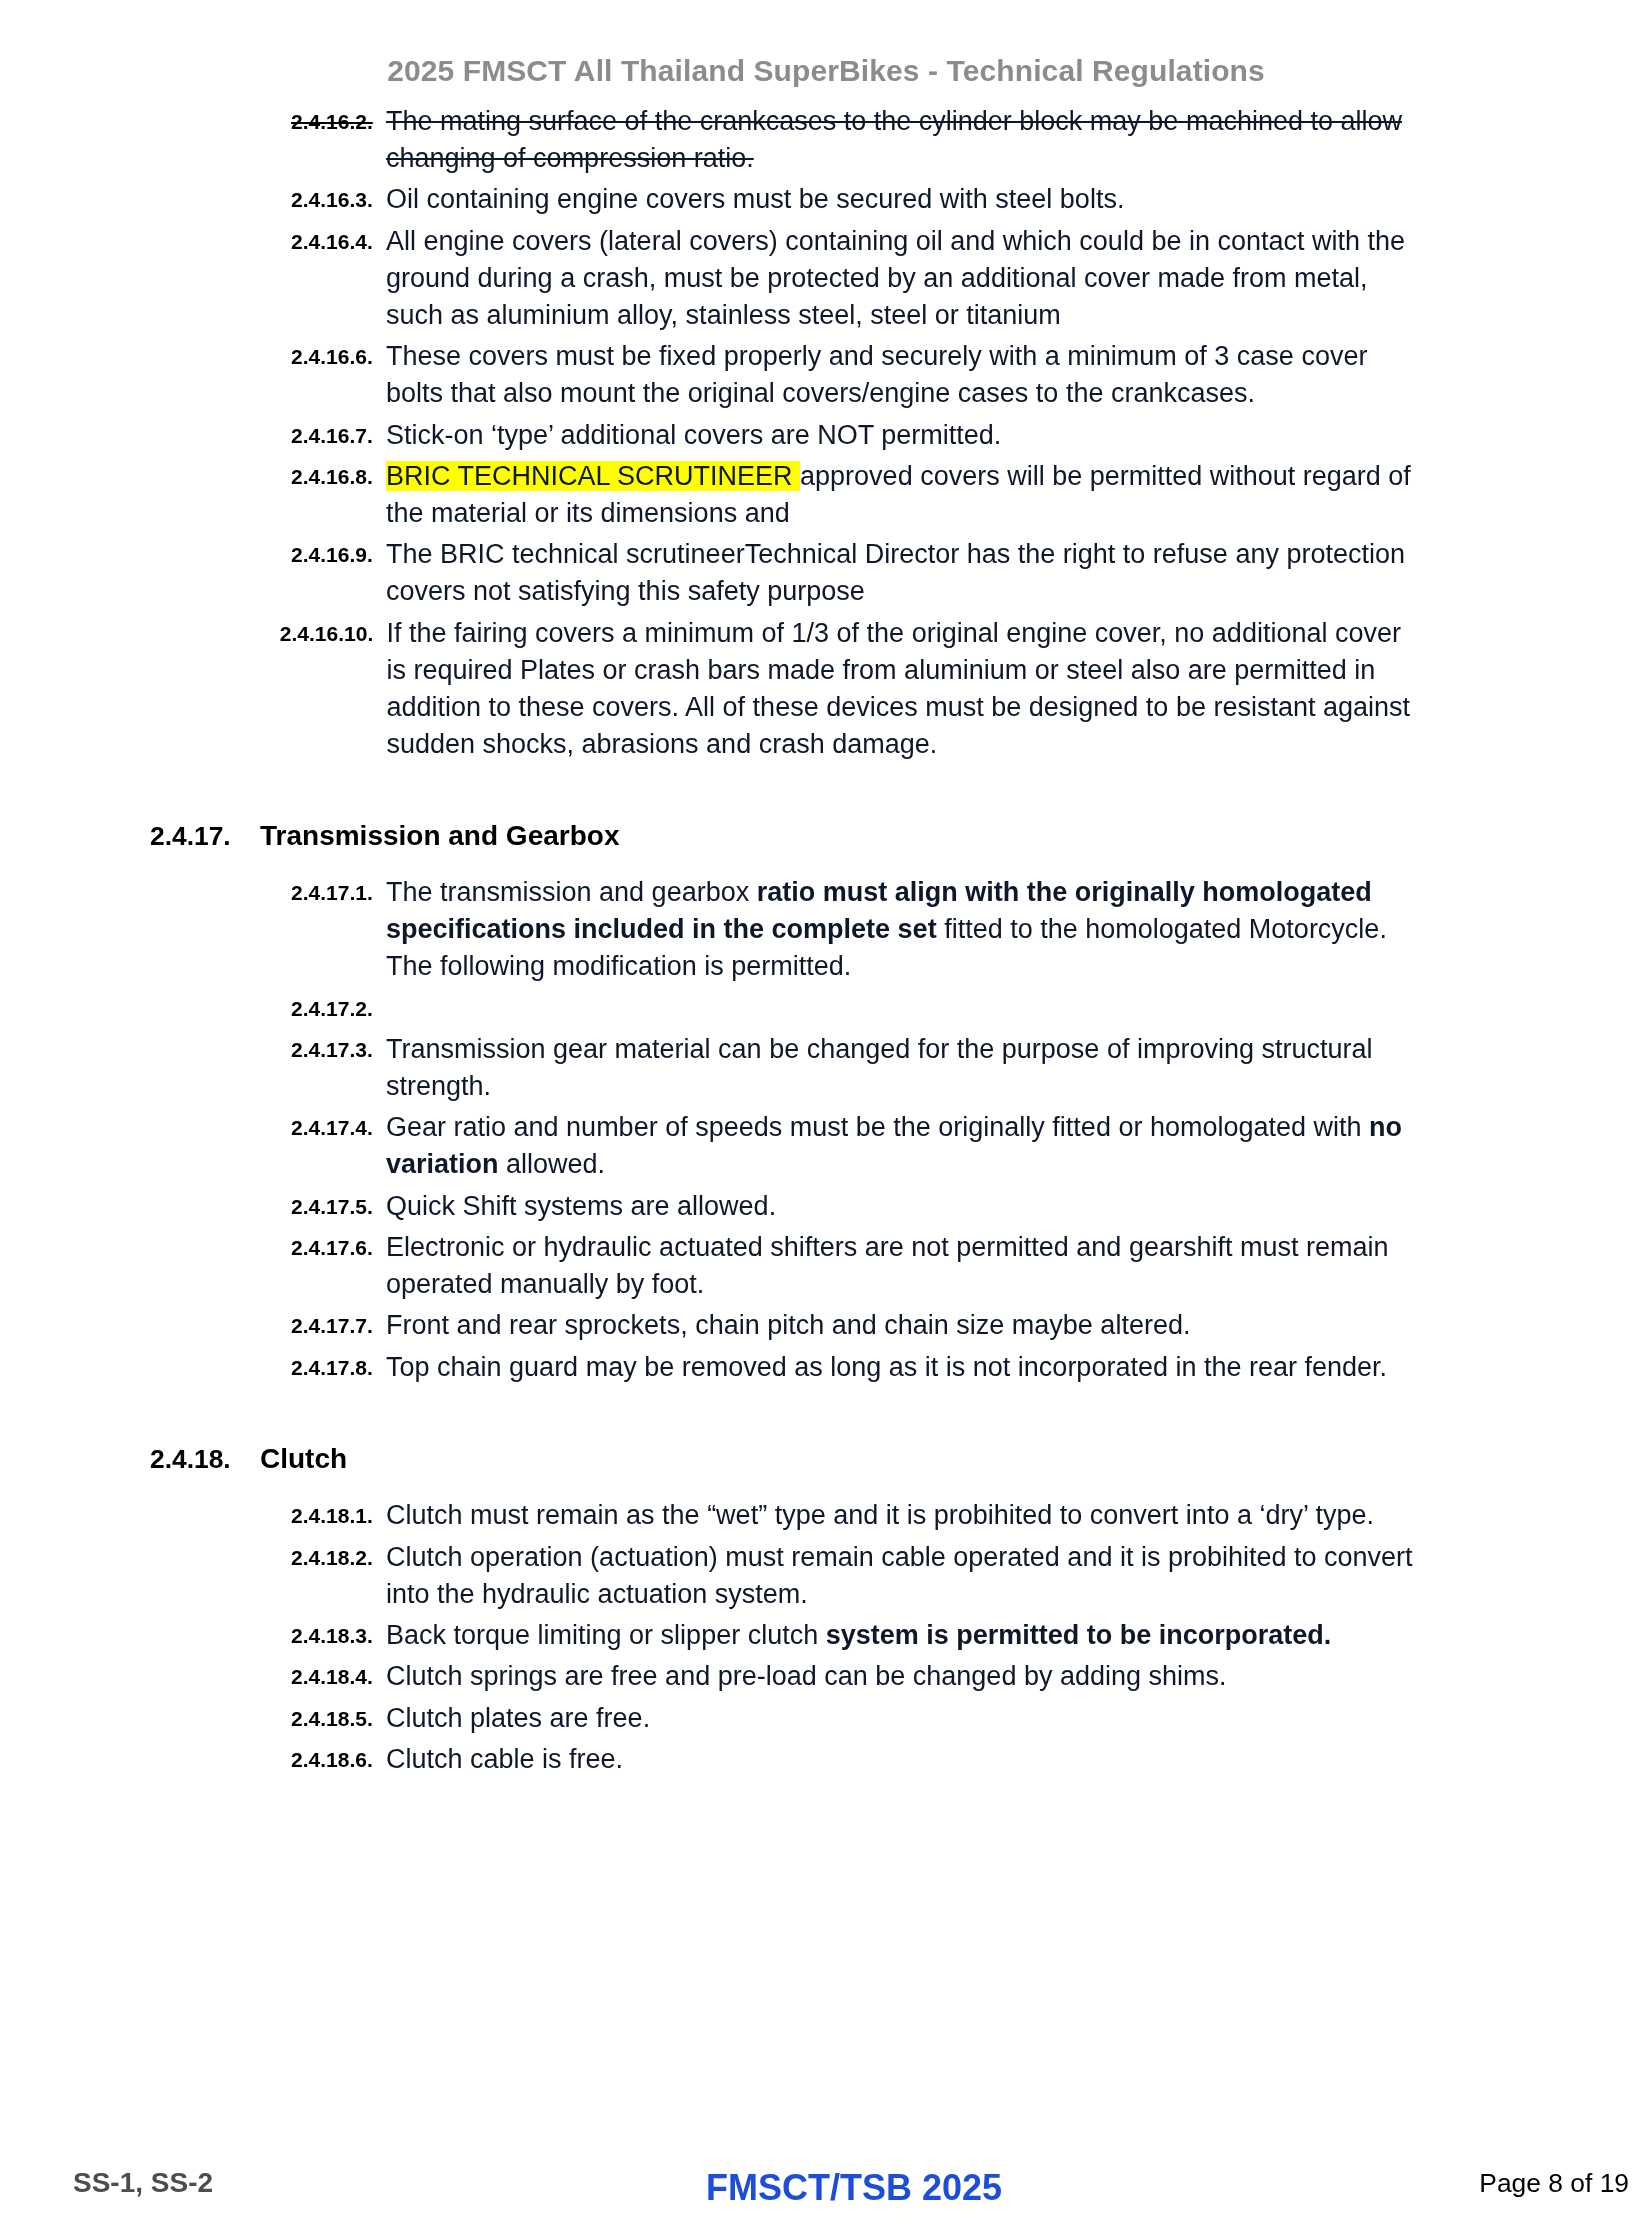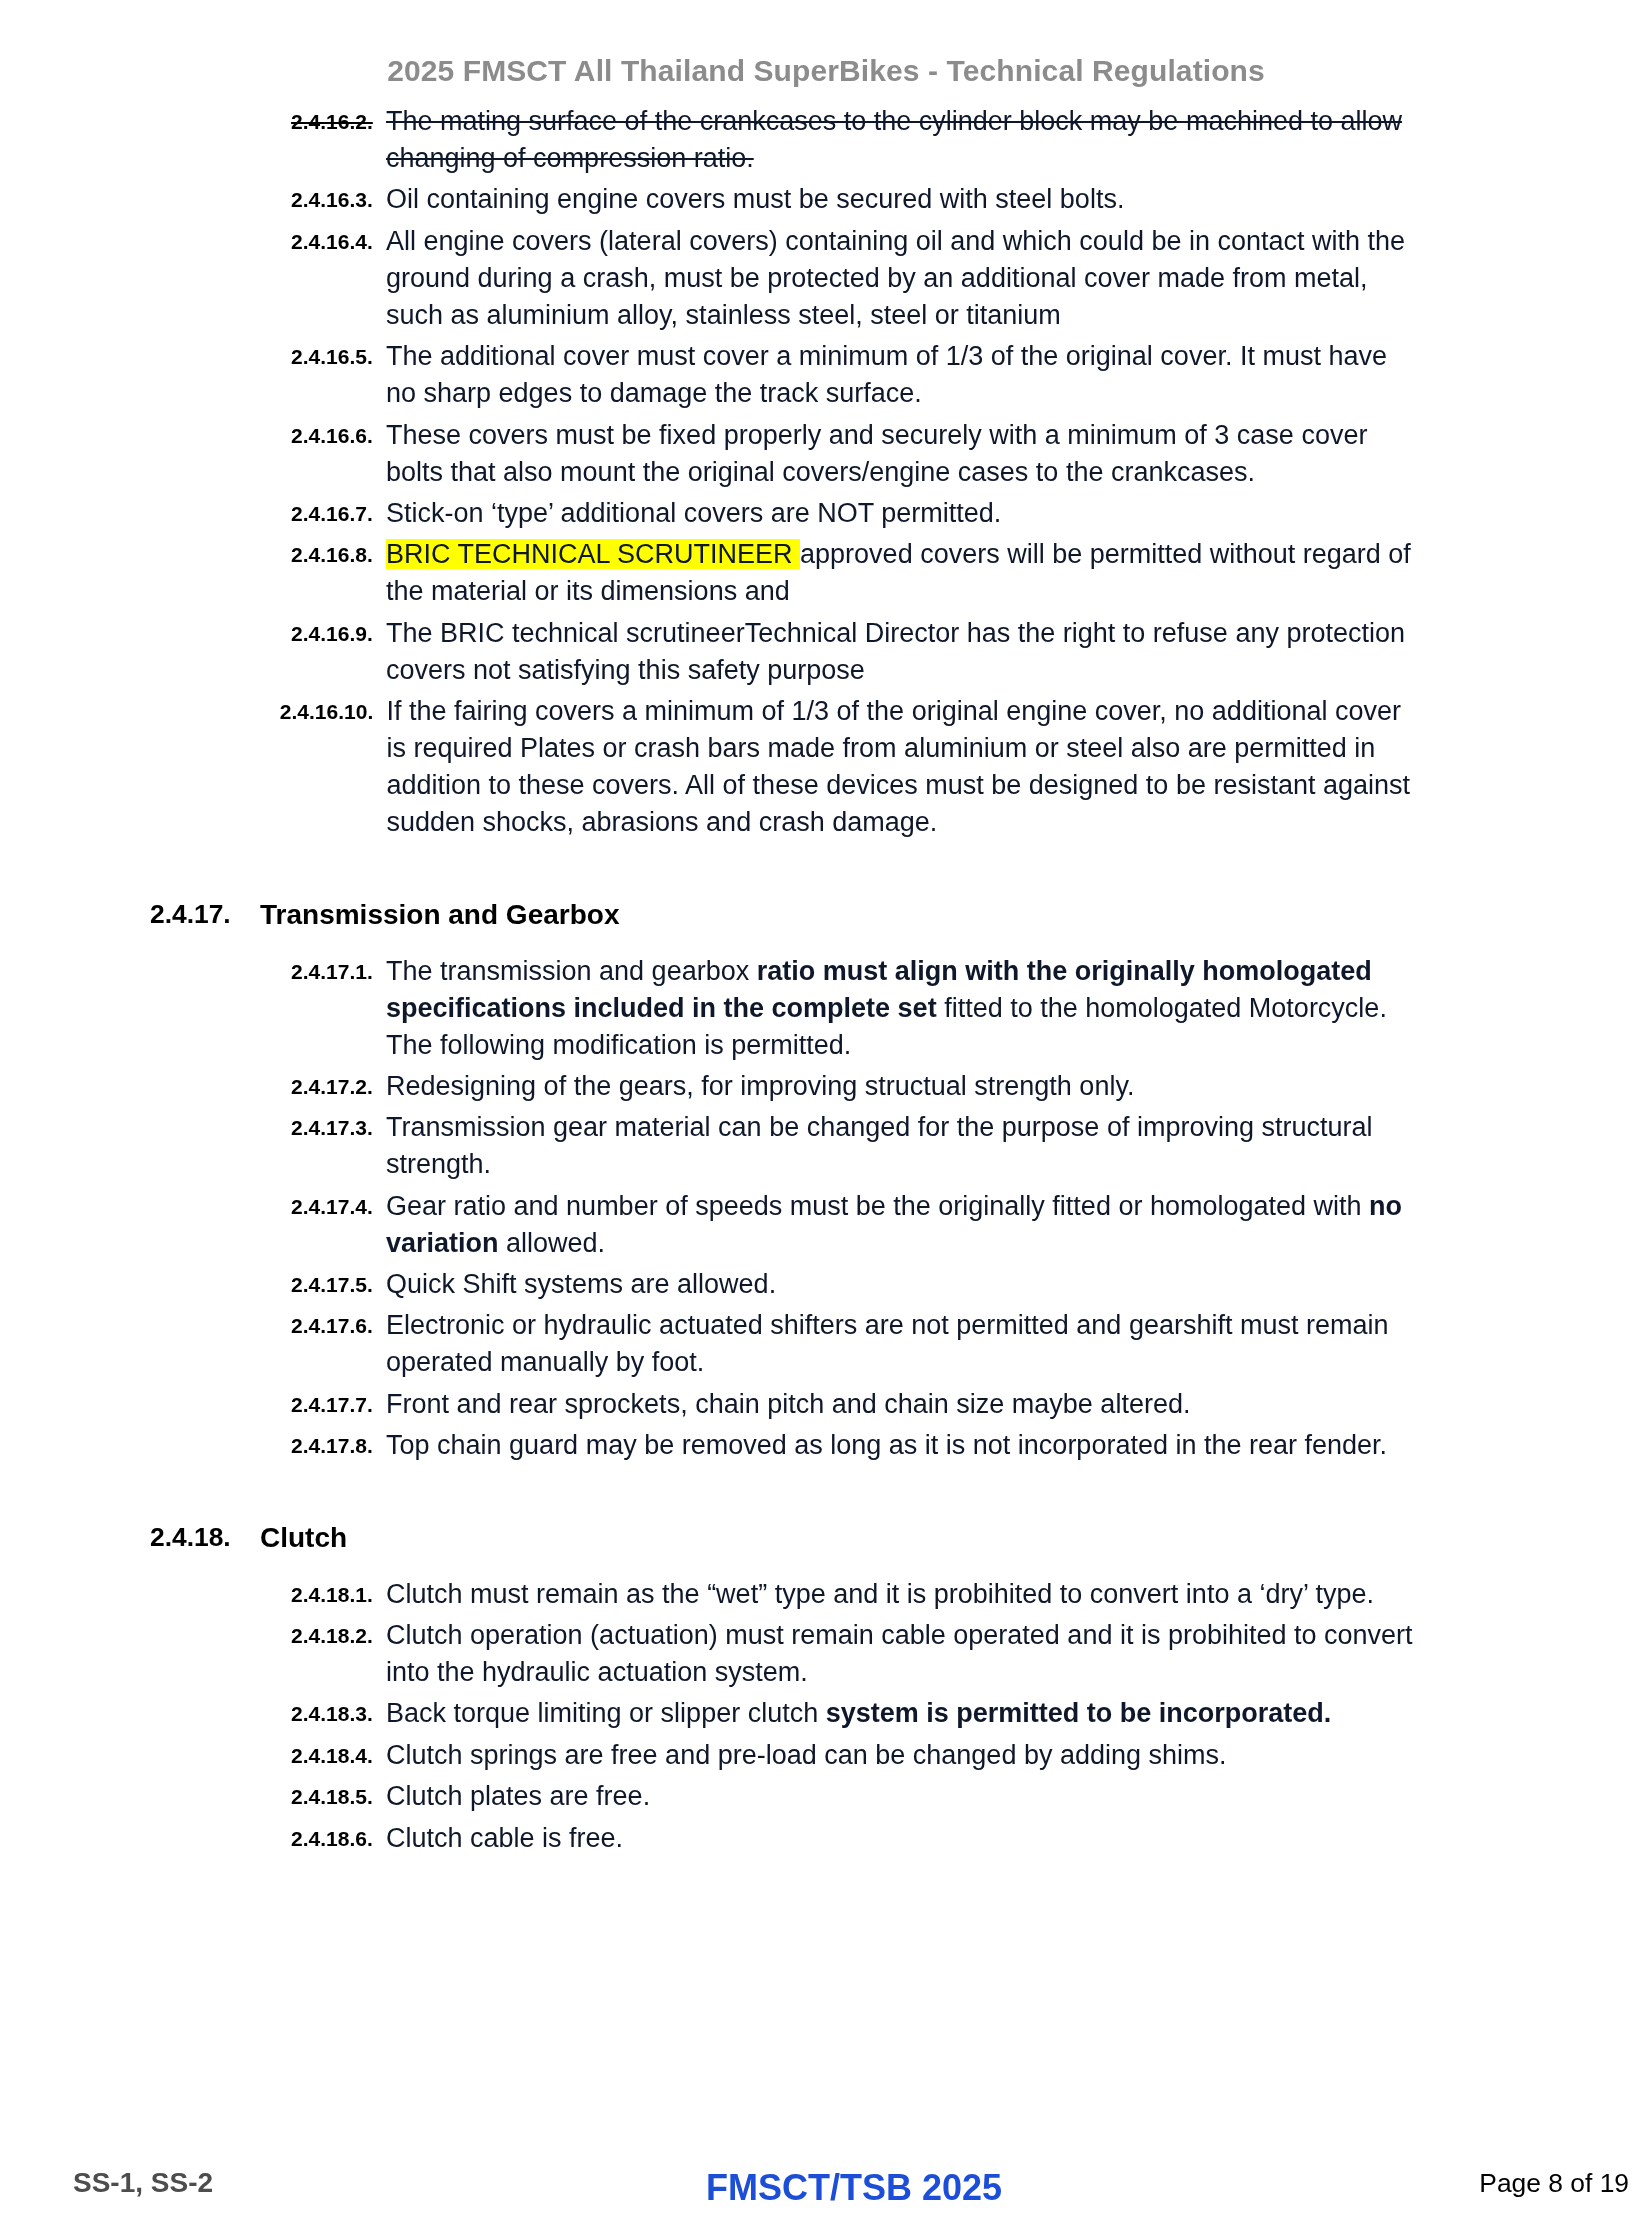--- a/index.html
+++ b/index.html
@@ -154,24 +154,20 @@
     <div class="clause">
       <div class="clause-num">2.4.16.3.</div>
       <div class="clause-text">Oil containing engine covers must be secured with steel bolts.</div>
     </div>
 
     <div class="clause">
       <div class="clause-num">2.4.16.4.</div>
       <div class="clause-text">All engine covers (lateral covers) containing oil and which could be in contact with the ground during a crash, must be protected by an additional cover made from metal, such as aluminium alloy, stainless steel, steel or titanium</div>
     </div>
 
-    <div class="clause">
-      <div class="clause-num">2.4.16.5.</div>
-      <div class="clause-text">The additional cover must cover a minimum of 1/3 of the original cover. It must have no sharp edges to damage the track surface.</div>
-    </div>
 
     <div class="clause">
       <div class="clause-num">2.4.16.6.</div>
       <div class="clause-text">These covers must be fixed properly and securely with a minimum of 3 case cover bolts that also mount the original covers/engine cases to the crankcases.</div>
     </div>
 
     <div class="clause">
       <div class="clause-num">2.4.16.7.</div>
       <div class="clause-text">Stick-on ‘type’ additional covers are NOT permitted.</div>
     </div>
@@ -200,21 +196,20 @@
 
     <div class="gap-md"></div>
 
     <div class="clause">
       <div class="clause-num">2.4.17.1.</div>
       <div class="clause-text"><span>The transmission and gearbox </span><b>ratio must align with the originally homologated specifications included in the complete set</b><span> fitted to the homologated Motorcycle. The following modification is permitted.</span></div>
     </div>
 
     <div class="clause">
       <div class="clause-num">2.4.17.2.</div>
-      <div class="clause-text">Redesigning of the gears, for improving structual strength only.</div>
     </div>
 
     <div class="clause">
       <div class="clause-num">2.4.17.3.</div>
       <div class="clause-text">Transmission gear material can be changed for the purpose of improving structural strength.</div>
     </div>
 
     <div class="clause">
       <div class="clause-num">2.4.17.4.</div>
       <div class="clause-text"><span>Gear ratio and number of speeds must be the originally fitted or homologated with </span><b>no variation</b><span> allowed.</span></div>

